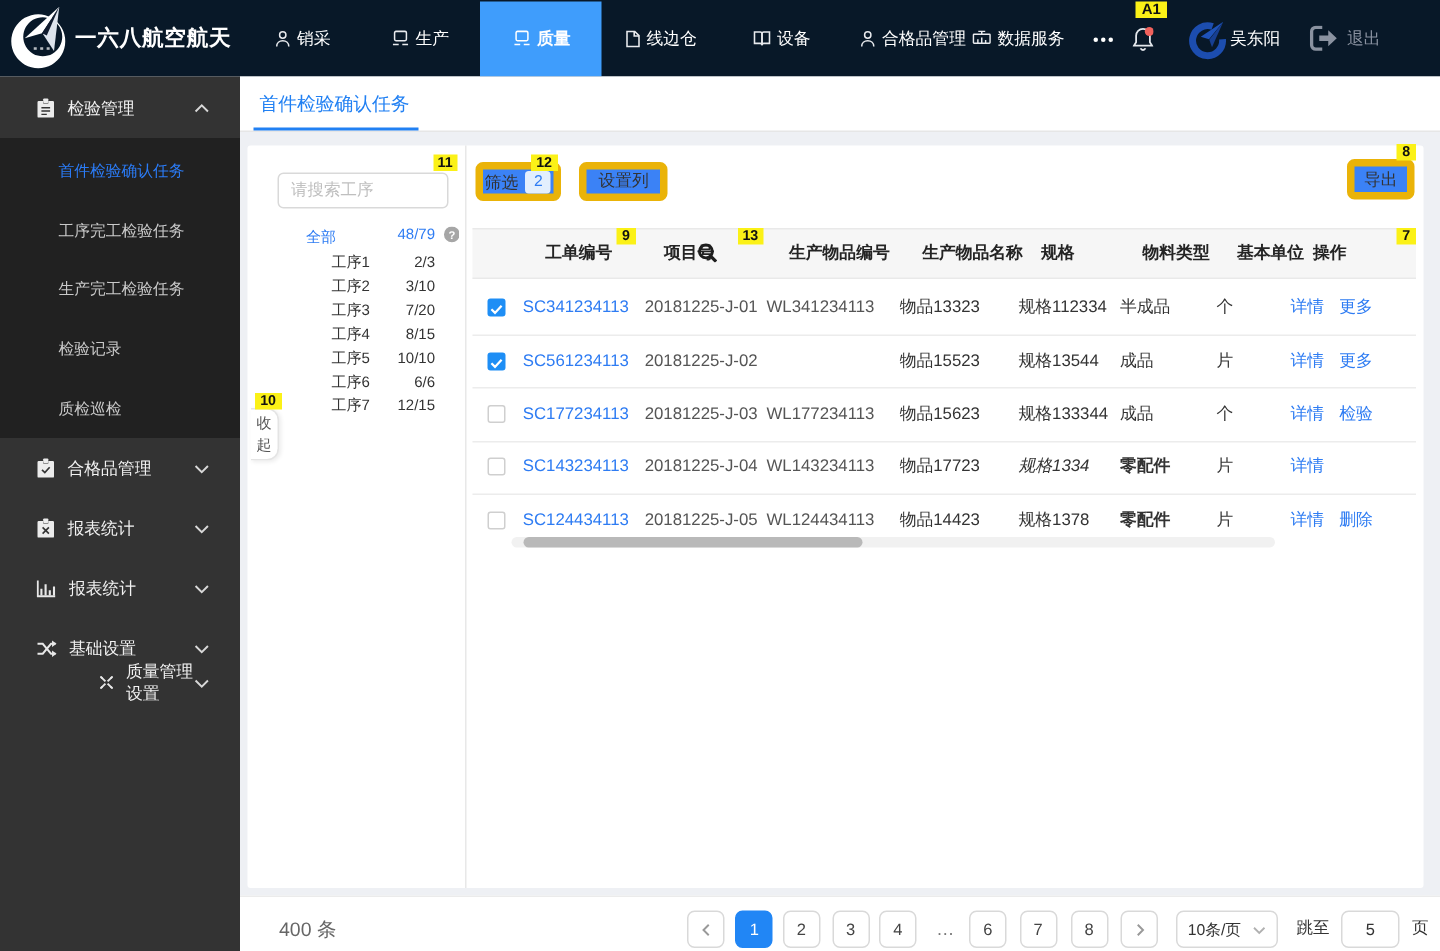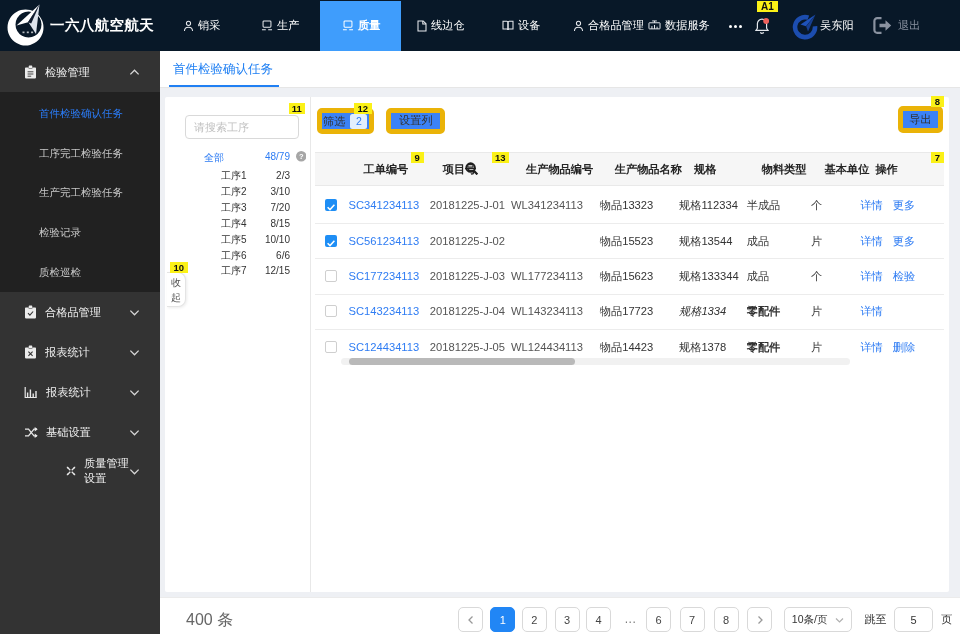--- a/index.html
+++ b/index.html
@@ -193,21 +193,21 @@
     <svg width="14" height="13" viewBox="0 0 14 13">
         <path d="M1 3.2h3.5L10 9.8h3" fill="none" stroke="#e8e8e8" stroke-width="1.3"></path>
         <path d="M1 9.8h3.5L10 3.2h3" fill="none" stroke="#e8e8e8" stroke-width="1.3"></path>
         <path d="M10.7 1l3 2.2-3 2.2z M10.7 7.6l3 2.2-3 2.2z" fill="#e8e8e8"></path>
       </svg>
     <span>基础设置</span>
     <svg class="chev" style="top:15px;" viewBox="0 0 12 12" fill="none" stroke="#d8d8d8" stroke-width="1.4">
         <path d="M1.5 4 L6 8.5 L10.5 4"></path>
       </svg>
   </div>
-  <div class="mitem" style="top:400px;padding-left:42px;">
+  <div class="mitem" style="top:384px;padding-left:42px;">
     <svg width="14" height="14" viewBox="0 0 14 14">
         <path d="M1.5 1.5 L6 6 M8 8 l4.5 4.5 M12.5 1.5 L8 6 M6 8 l-4.5 4.5" stroke="#e8e8e8" stroke-width="1.8" fill="none"></path>
         <path d="M1 1 l2.8 1 -1.8 1.8 z M13 1 l-1 2.8 -1.8 -1.8 z M1 13 l1 -2.8 1.8 1.8 z M13 13 l-2.8 -1 1.8 -1.8 z" fill="#e8e8e8"></path>
       </svg>
     <span>质量管理设置</span>
     <svg class="chev" style="top:15px;" viewBox="0 0 12 12" fill="none" stroke="#d8d8d8" stroke-width="1.4">
         <path d="M1.5 4 L6 8.5 L10.5 4"></path>
       </svg>
   </div>
 </div>
@@ -340,21 +340,21 @@
   </div>
   <div class="abs" style="left:150px; top:125.9px; width:628.5px; height:1px; background:#ececec;"></div>
   <div class="abs" style="left:150px; top:161.2px; width:628.5px; height:1px; background:#ececec;"></div>
   <div class="abs" style="left:150px; top:196.5px; width:628.5px; height:1px; background:#ececec;"></div>
   <div class="abs" style="left:150px; top:231.8px; width:628.5px; height:1px; background:#ececec;"></div>
   <div class="abs" style="left:176px; top:261px; width:509px; height:7px; background:#f1f1f1; border-radius:3.5px;"></div>
   <div class="abs" style="left:184px; top:261px; width:226px; height:7px; background:#b9b9b9; border-radius:3.5px;"></div>
 </div>
 
 <div id="footer"></div>
-<div class="abs" style="left:186px; top:607px; height:25px; line-height:25px; font-size:16px; color:#666;">400 条</div>
+<div class="abs" style="left:186px; top:607px; height:25px; line-height:25px; font-size:13px; color:#666;">400 条</div>
 <div class="pbtn" style="left:458px;">
     <svg width="10" height="10" viewBox="0 0 10 10" fill="none" stroke="#999" stroke-width="1.3">
       <path d="M6.5 1.5 L3 5 L6.5 8.5"></path>
     </svg>
   </div>
 <div class="pbtn" style="left:490.4px; background:#2186f5; border-color:#2186f5; color:#fff;">1</div>
 <div class="pbtn" style="left:521.7px;">2</div>
 <div class="pbtn" style="left:554.5px;">3</div>
 <div class="pbtn" style="left:586px;">4</div>
 <div class="abs" style="left:618px; top:607px; width:25px; height:25px; text-align:center; line-height:24px; color:#777; font-size:12px; letter-spacing:0.5px;">...</div>

